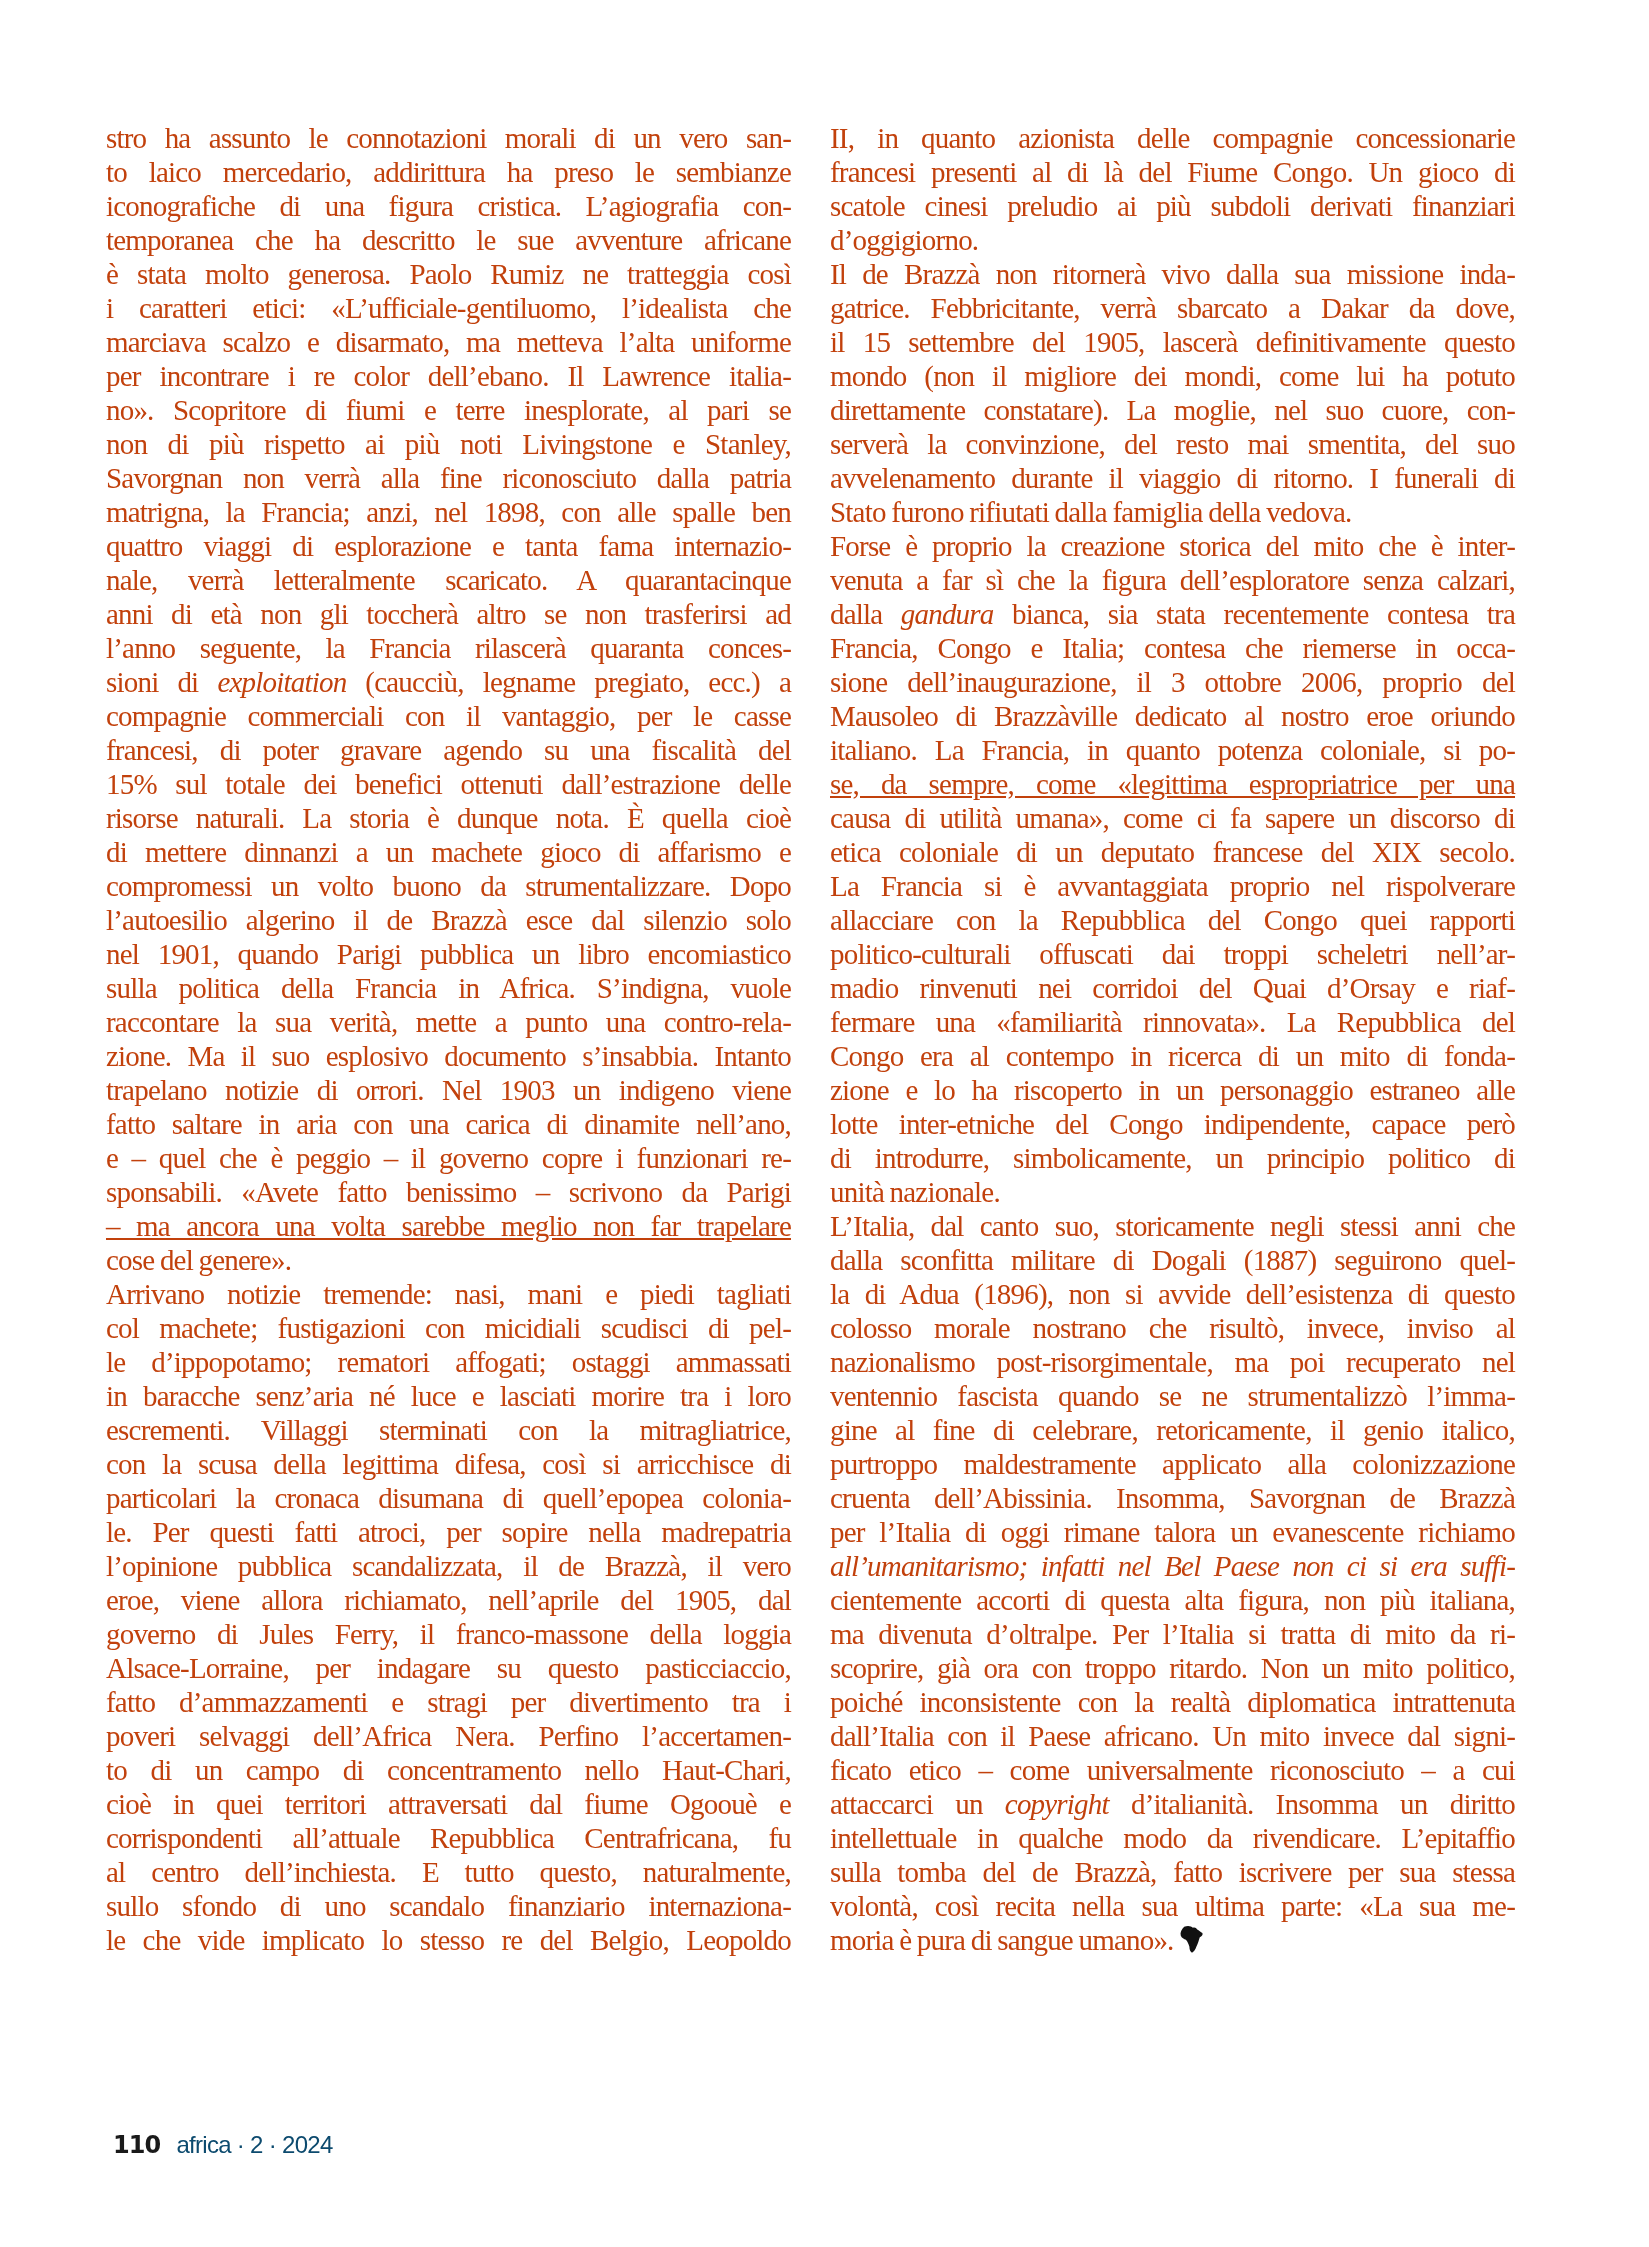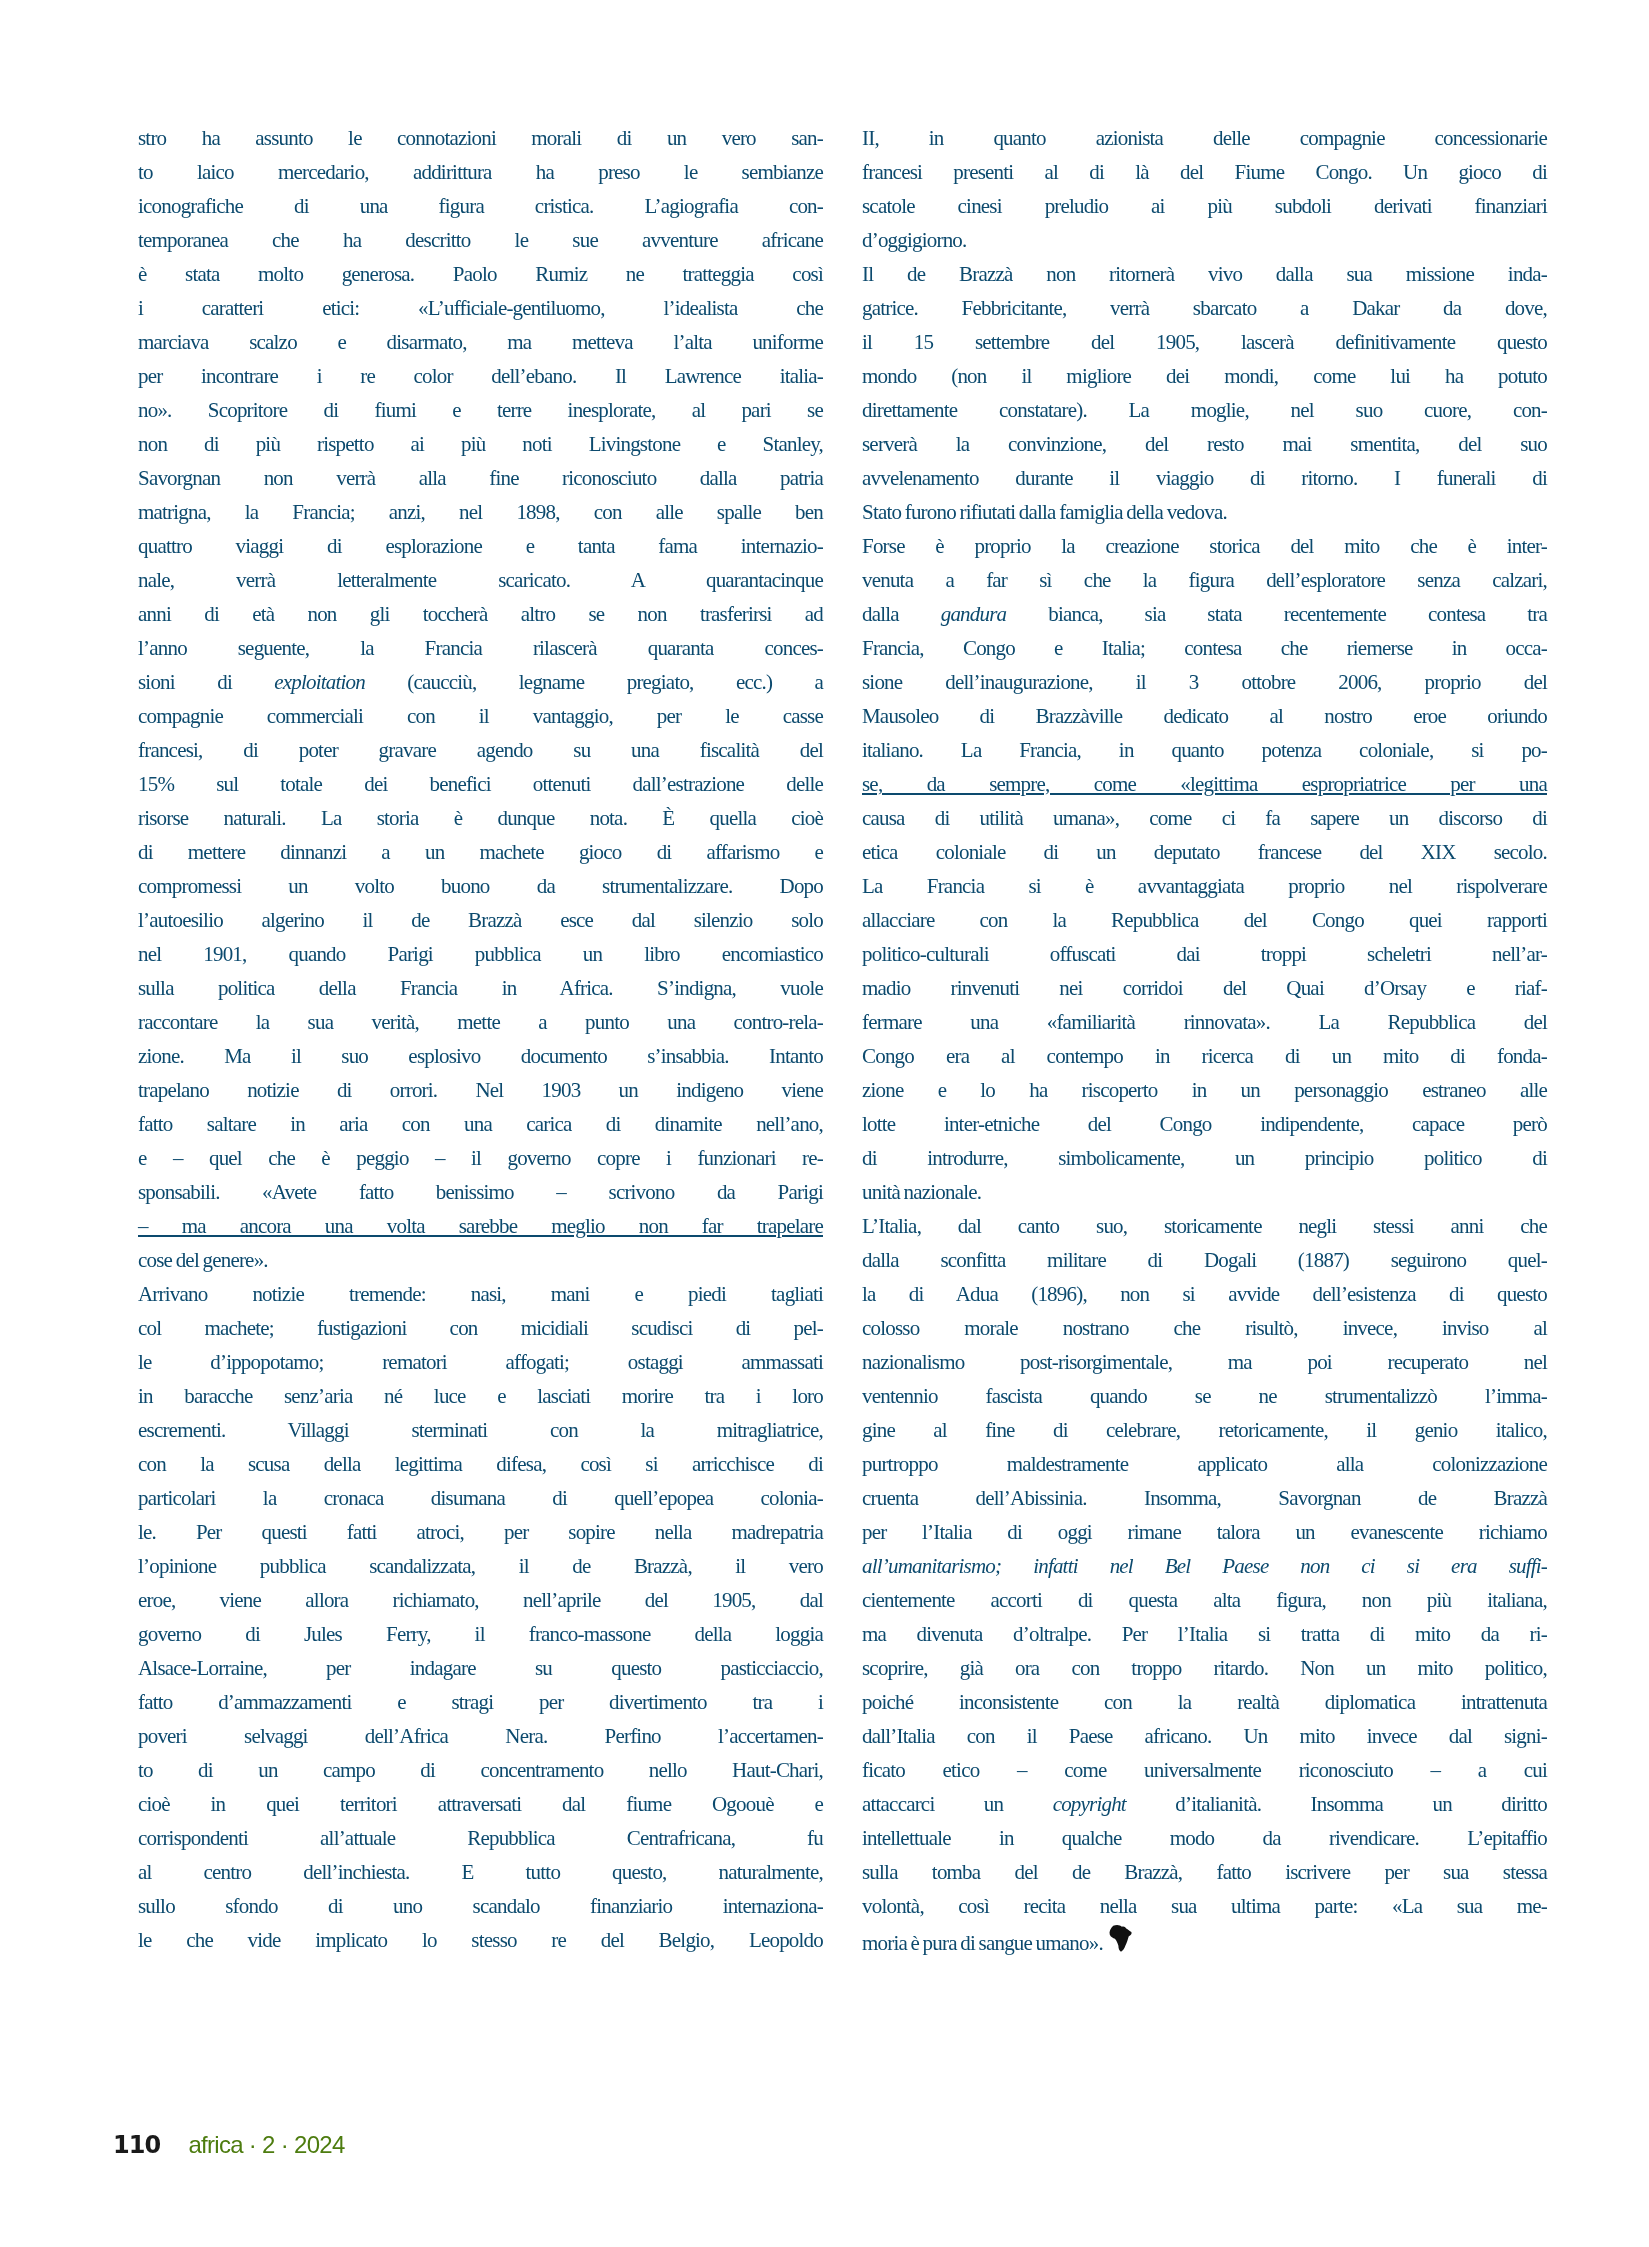--- a/index.html
+++ b/index.html
@@ -3,26 +3,25 @@
 <meta charset="utf-8">
 <style>
   html, body { margin: 0; padding: 0; background: #ffffff; }
   body { width: 1649px; height: 2247px; position: relative; overflow: hidden; }
   .page { position: absolute; left: 0; top: 0; width: 1649px; height: 2247px; background: #fff; }
   .col {
     position: absolute;
     top: 121px;
     width: 685px;
     font-family: "Liberation Serif", "DejaVu Serif", serif;
-    font-size: 21px;
+    font-size: 29px;
     line-height: 34px;
-    color: #0c4a6e;
+    color: #c2410c;
     letter-spacing: -0.8px;
     word-spacing: -0.9px;
-    margin-left: 32px;
   }
   .col-left { left: 106px; }
   .col-right { left: 830px; }
   .line {
     display: block;
     height: 34px;
     white-space: nowrap;
     text-align: justify;
     text-align-last: justify;
     overflow: visible;
@@ -47,23 +46,23 @@
   .folio {
     font-family: "DejaVu Sans", "Liberation Sans", sans-serif;
     font-weight: bold;
     font-size: 24px;
     letter-spacing: -0.9px;
     color: #1a1a1a;
   }
   .mag {
     font-family: "Liberation Sans", "DejaVu Sans", sans-serif;
     font-size: 24px;
-    margin-left: 28px;
+    margin-left: 16px;
     letter-spacing: -0.7px;
-    color: #4d7c0f;
+    color: #0c4a6e;
   }
 </style>
 </head>
 <body>
 
 <div class="page">
   <div class="col col-left">
       <span class="line" style="white-space: nowrap; display: block;"><span>stro ha assunto le connotazioni morali di un vero san-</span></span>
       <span class="line" style="white-space: nowrap; display: block;"><span>to laico mercedario, addirittura ha preso le sembianze</span></span>
       <span class="line" style="white-space: nowrap; display: block;"><span>iconografiche di una figura cristica. L’agiografia con-</span></span>

